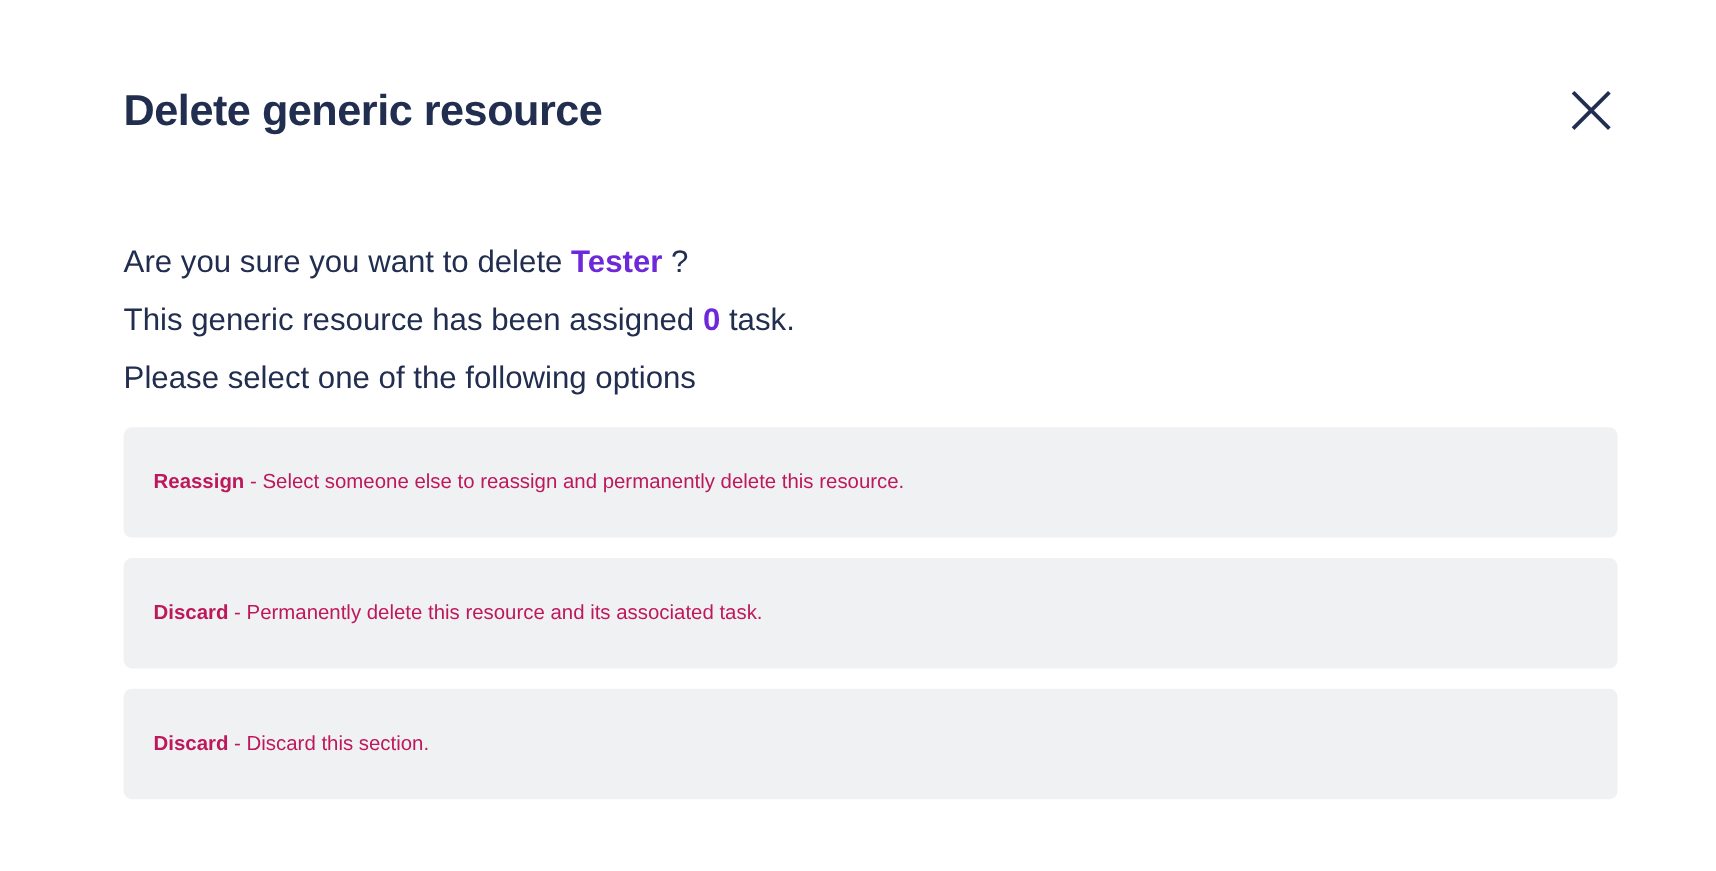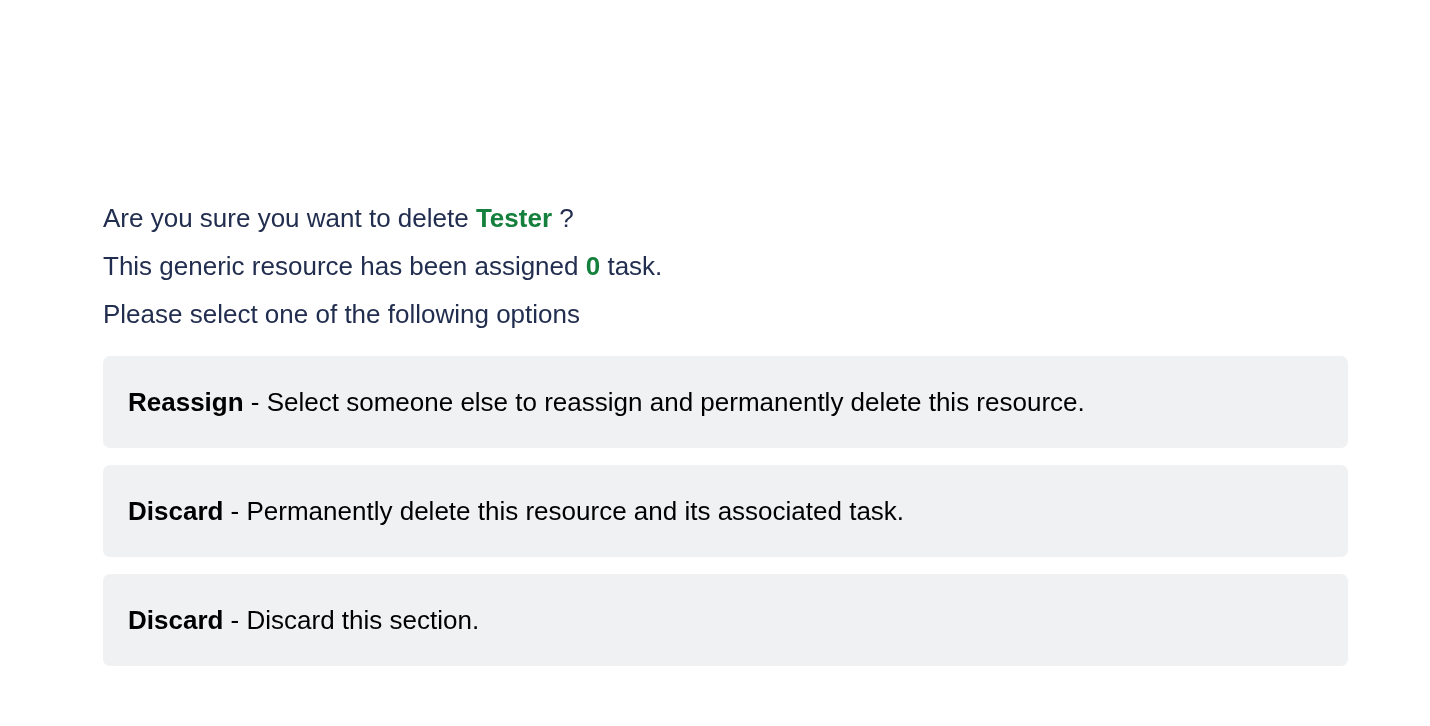--- a/index.html
+++ b/index.html
@@ -72,21 +72,21 @@
   }
 
   .body-line {
     font-size: 26px;
     line-height: 48px;
     color: #222e4f;
     white-space: nowrap;
   }
 
   .accent {
-    color: #15803d;
+    color: #6d28d9;
     font-weight: bold;
   }
 
   
   .option-list {
     position: absolute;
     left: 103px;
     top: 356px;
     width: 1245px;
   }
@@ -104,40 +104,52 @@
     margin-bottom: 17px;
     cursor: pointer;
     border: none;
     text-align: left;
   }
   .option-row:last-child {
     margin-bottom: 0;
   }
 
   .option-text {
-    font-size: 26px;
-    color: #000000;
+    font-size: 17px;
+    color: #be185d;
     line-height: 32px;
     white-space: nowrap;
   }
   .option-term {
     font-weight: bold;
   }
   .option-sep {
     font-weight: normal;
   }
   .option-desc {
     font-weight: normal;
   }
 </style>
 </head>
 <body>
 
 <div class="modal">
 
+  <div class="modal-header">
+    <h1 class="modal-title">Delete generic resource</h1>
+
+    <button class="close-button">
+      <span>
+        <svg width="34" height="34" viewBox="0 0 34 34" aria-hidden="true">
+          <line x1="3" y1="3" x2="31" y2="31" stroke="#222e4f" stroke-width="3.2" stroke-linecap="square"></line>
+          <line x1="31" y1="3" x2="3" y2="31" stroke="#222e4f" stroke-width="3.2" stroke-linecap="square"></line>
+        </svg>
+      </span>
+    </button>
+  </div>
 
   <div class="modal-body">
     <div class="body-line">
       <span>Are you sure you want to delete </span><span class="accent">Tester</span><span> ?</span>
     </div>
     <div class="body-line">
       <span>This generic resource has been assigned </span><span class="accent">0</span><span> task.</span>
     </div>
     <div class="body-line">Please select one of the following options</div>
   </div>

